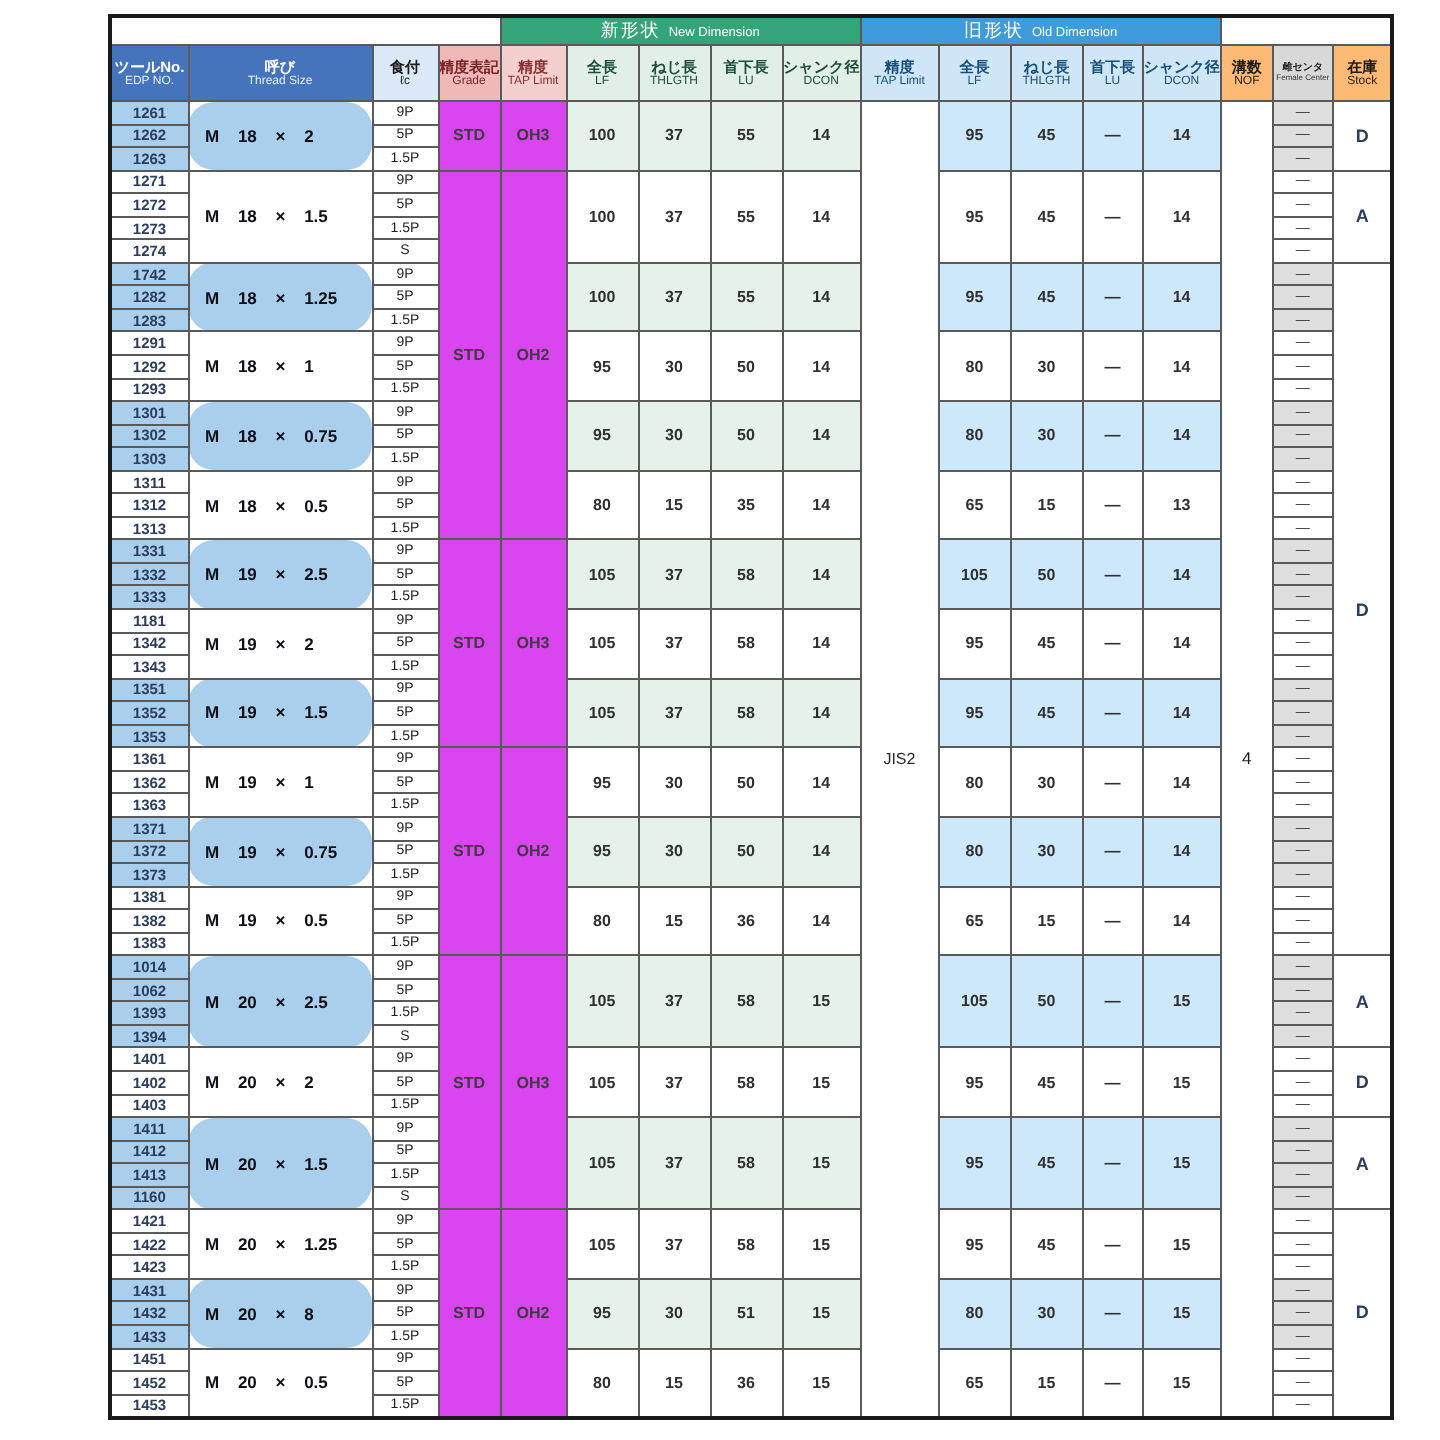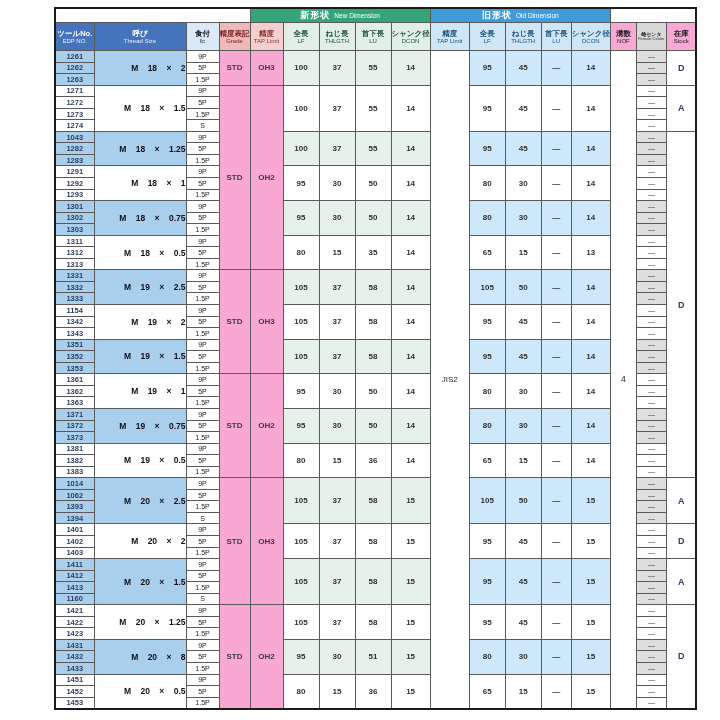--- a/index.html
+++ b/index.html
@@ -5,49 +5,49 @@
   html,body{margin:0;padding:0;background:#fff;font-family:"Liberation Sans",sans-serif;}
   .page{width:720px;height:720px;background:#fff;position:relative;overflow:hidden;}
   .wrap{position:absolute;left:54px;top:7px;}
   table{border-collapse:collapse;table-layout:fixed;border:2px solid #1a1a1a;}
   td,th{border:1px solid #5a5a5a;padding:0;text-align:center;vertical-align:middle;overflow:hidden;white-space:nowrap;}
   tr.bodyrow{height:11.56px;}
   tr.bandrow{height:13px;}
   tr.labelrow{height:28px;}
   .nob{border:none;background:#fff;}
   .band{color:#fff;font-size:8.5px;font-weight:700;}
-  .band .bjp{font-size:9px;font-weight:700;letter-spacing:1px;}
+  .band .bjp{font-size:9px;font-weight:400;letter-spacing:1px;}
   .band .ben{font-size:6.5px;font-weight:400;margin-left:4px;}
   .green{background:#33a579;}
   .blue{background:#3f9bd9;}
   th{font-weight:400;}
   .hb{background:#4574bd;}
   .hb .jp{color:#fff;}
   .hb .en{color:#e8eefb;}
   .jp{display:block;font-size:7.5px;font-weight:700;line-height:9px;}
   .en{display:block;font-size:6px;line-height:7px;}
   .hpale{background:#dbe8f7;}
   .hpale .jp,.hpale .en{color:#1c1c1c;}
   .hpink{background:#efb9ba;text-align:center;}
   .hpink .jp,.hpink .en{color:#7a2424;}
   .hgsub{background:#e1efe7;}
   .hgsub .jp,.hgsub .en{color:#1d4d3d;}
   .hgtap{background:#f3cfcf;}
   .hgtap .jp,.hgtap .en{color:#8a2e2e;}
   .hbsub{background:#cfe6f7;}
   .hbsub .jp,.hbsub .en{color:#174f7c;}
-  .hwhite{background:#f9a8d4;}
+  .hwhite{background:#fdba74;}
   .hwhite .jp,.hwhite .en{color:#1c1c1c;}
   .hgrey{background:#d8d8d8;}
   .hgrey .jp2{display:block;font-size:5px;line-height:5px;color:#222;font-weight:700;white-space:normal;}
   .hgrey .en2{display:block;font-size:4px;line-height:4.5px;color:#333;white-space:normal;}
   .edp{font-size:7.5px;font-weight:700;color:#2c3e60;}
-  .thread{font-size:8.5px;font-weight:700;color:#101018;text-align:right;padding-left:8px;word-spacing:7px;}
+  .thread{font-size:8.5px;font-weight:700;color:#101018;text-align:left;padding-left:8px;word-spacing:7px;border-radius:13px;}
   .cham{font-size:7px;color:#1c1c1c;background:#fff;}
-  .pink{background:#f9a8d4;font-size:8px;color:#3c3c3c;font-weight:600;}
+  .pink{background:#d946ef;font-size:8px;color:#3c3c3c;font-weight:600;}
   .dim{font-size:8px;color:#303030;font-weight:600;background:#fff;}
   .gshade{background:#e6f1ea;}
   .bdim{background:#cde8fa;}
   .oldtap{font-size:8px;color:#2a2a2a;background:#fff;}
   .nofc{font-size:8.5px;color:#1c1c1c;background:#fff;}
   .sp{font-size:7px;color:#3a3a3a;background:#fff;}
   .spshade{background:#dedede;}
   .stock{font-size:9px;font-weight:700;color:#2c3e60;background:#fff;}
   .bshade{background:#aacfec;}
   .gb{border-top:1.6px solid #1c1c1c;}
@@ -211,21 +211,21 @@
             <td class="edp">1273</td>
             <td class="cham">1.5P</td>
             <td class="sp">—</td>
           </tr>
           <tr class="bodyrow">
             <td class="edp">1274</td>
             <td class="cham">S</td>
             <td class="sp">—</td>
           </tr>
           <tr class="bodyrow">
-            <td class="edp bshade gb">1043</td>
+            <td class="edp bshade gb">1742</td>
             <td class="thread bshade gb" rowspan="3">M 18 × 1.25</td>
             <td class="cham gb">9P</td>
             <td class="dim gshade gb" rowspan="3">100</td>
             <td class="dim gshade gb" rowspan="3">37</td>
             <td class="dim gshade gb" rowspan="3">55</td>
             <td class="dim gshade gb" rowspan="3">14</td>
             <td class="dim bdim gb" rowspan="3">95</td>
             <td class="dim bdim gb" rowspan="3">45</td>
             <td class="dim bdim gb" rowspan="3">—</td>
             <td class="dim bdim gb" rowspan="3">14</td>
@@ -334,21 +334,21 @@
             <td class="edp bshade">1332</td>
             <td class="cham">5P</td>
             <td class="sp spshade">—</td>
           </tr>
           <tr class="bodyrow">
             <td class="edp bshade">1333</td>
             <td class="cham">1.5P</td>
             <td class="sp spshade">—</td>
           </tr>
           <tr class="bodyrow">
-            <td class="edp gb">1154</td>
+            <td class="edp gb">1181</td>
             <td class="thread gb" rowspan="3">M 19 × 2</td>
             <td class="cham gb">9P</td>
             <td class="dim gb" rowspan="3">105</td>
             <td class="dim gb" rowspan="3">37</td>
             <td class="dim gb" rowspan="3">58</td>
             <td class="dim gb" rowspan="3">14</td>
             <td class="dim gb" rowspan="3">95</td>
             <td class="dim gb" rowspan="3">45</td>
             <td class="dim gb" rowspan="3">—</td>
             <td class="dim gb" rowspan="3">14</td>

